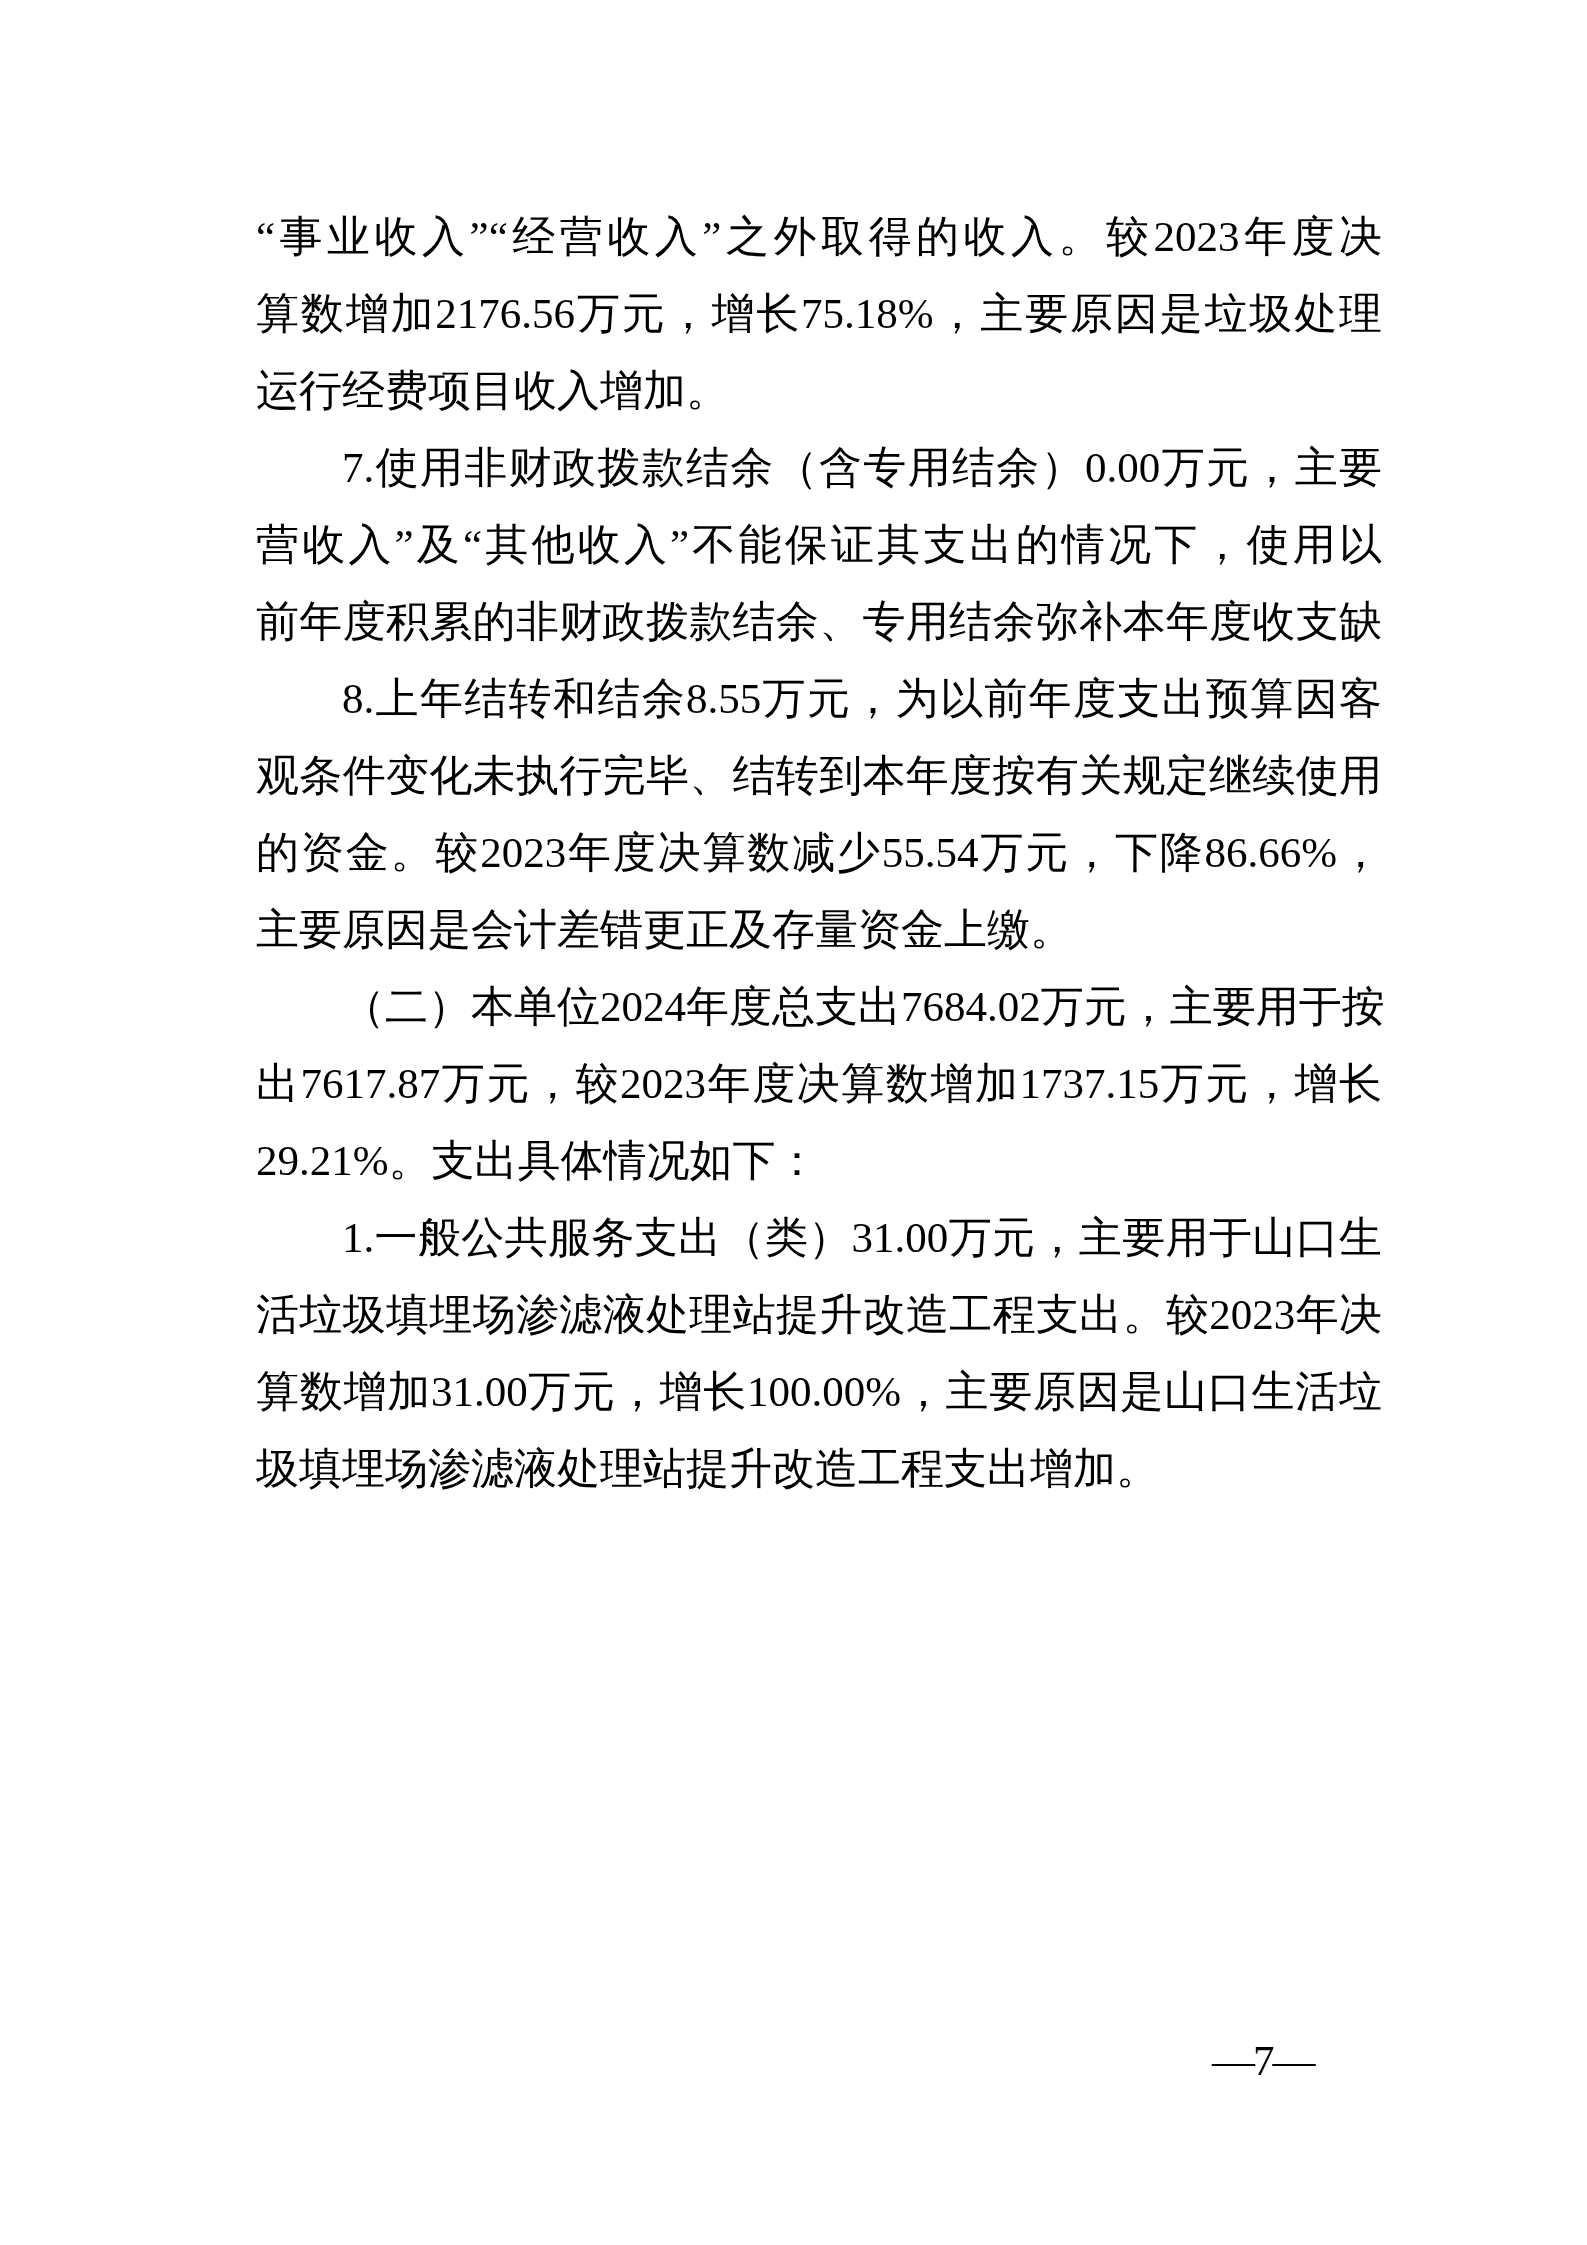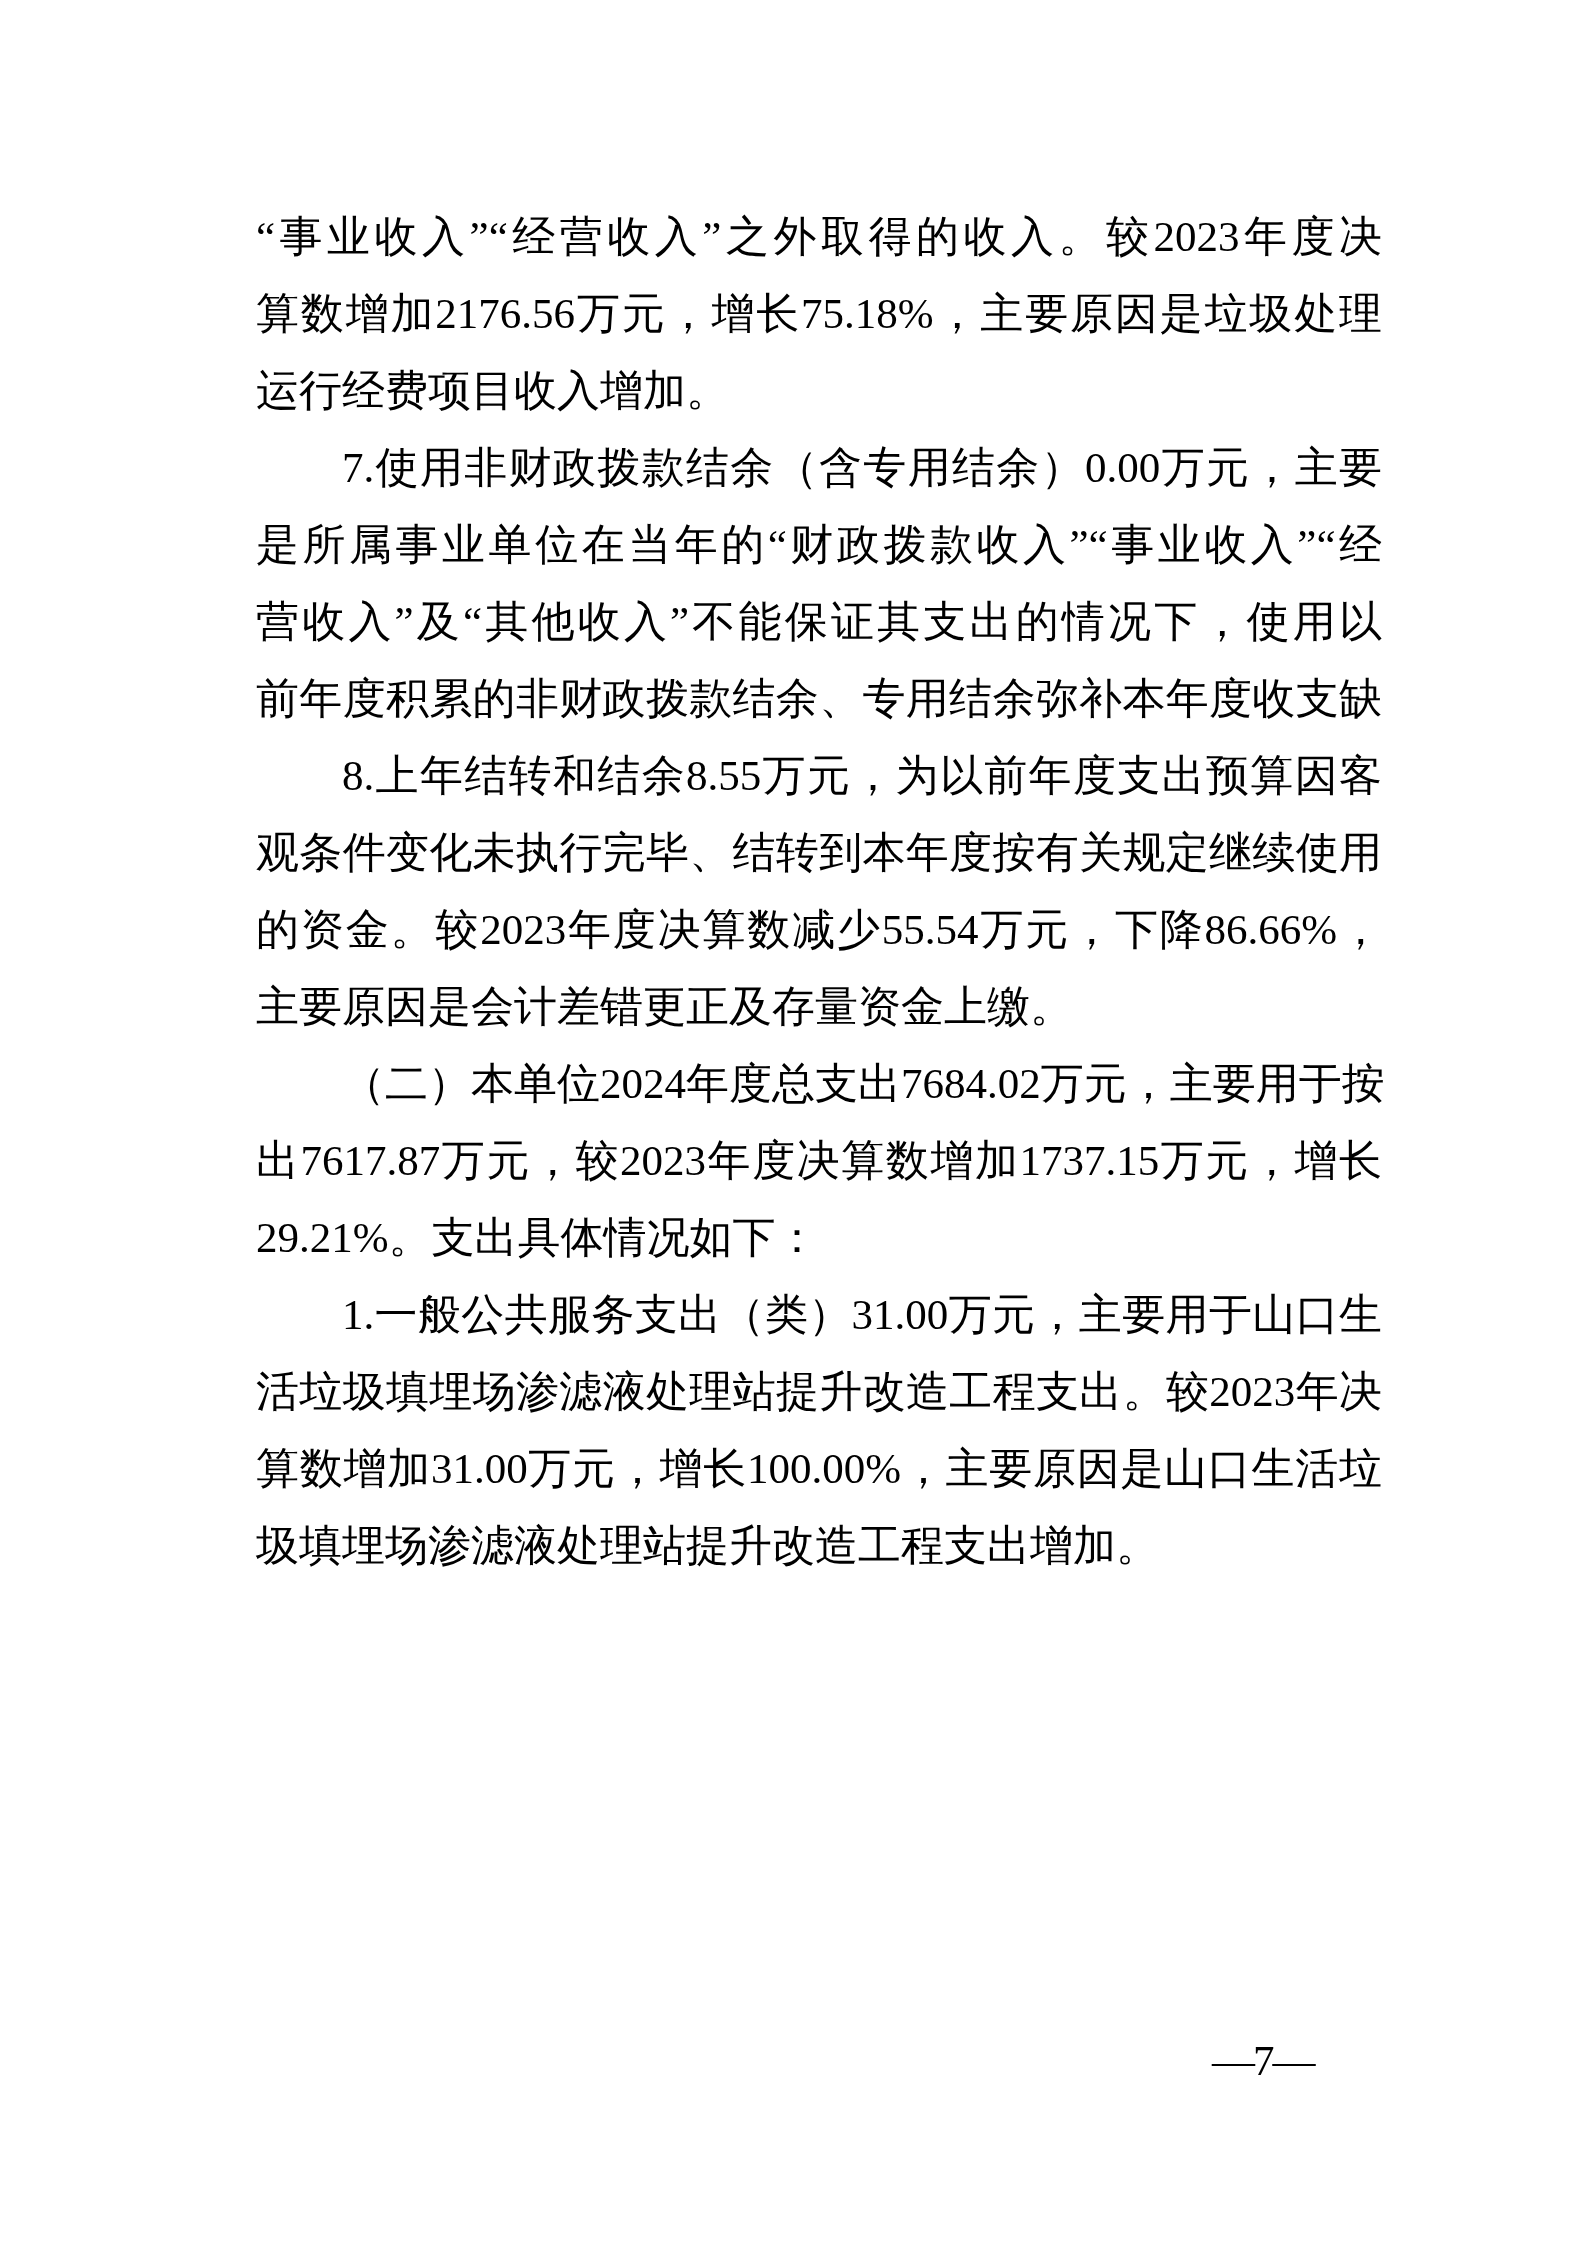--- a/index.html
+++ b/index.html
@@ -58,21 +58,20 @@
 
 <div class="page" style="background: rgb(255, 255, 255); color: rgb(0, 0, 0);">
   <div class="text-block">
       <div class="paragraph">
         <div class="line">“事业收入”“经营收入”之外取得的收入。较2023年度决</div>
         <div class="line">算数增加2176.56万元，增长75.18%，主要原因是垃圾处理</div>
         <div class="line last">运行经费项目收入增加。</div>
       </div>
       <div class="paragraph">
         <div class="line indent">7.使用非财政拨款结余（含专用结余）0.00万元，主要</div>
-        <div class="line">是所属事业单位在当年的“财政拨款收入”“事业收入”“经</div>
         <div class="line">营收入”及“其他收入”不能保证其支出的情况下，使用以</div>
         <div class="line">前年度积累的非财政拨款结余、专用结余弥补本年度收支缺</div>
       </div>
       <div class="paragraph">
         <div class="line indent">8.上年结转和结余8.55万元，为以前年度支出预算因客</div>
         <div class="line">观条件变化未执行完毕、结转到本年度按有关规定继续使用</div>
         <div class="line">的资金。较2023年度决算数减少55.54万元，下降86.66%，</div>
         <div class="line last">主要原因是会计差错更正及存量资金上缴。</div>
       </div>
       <div class="paragraph">

